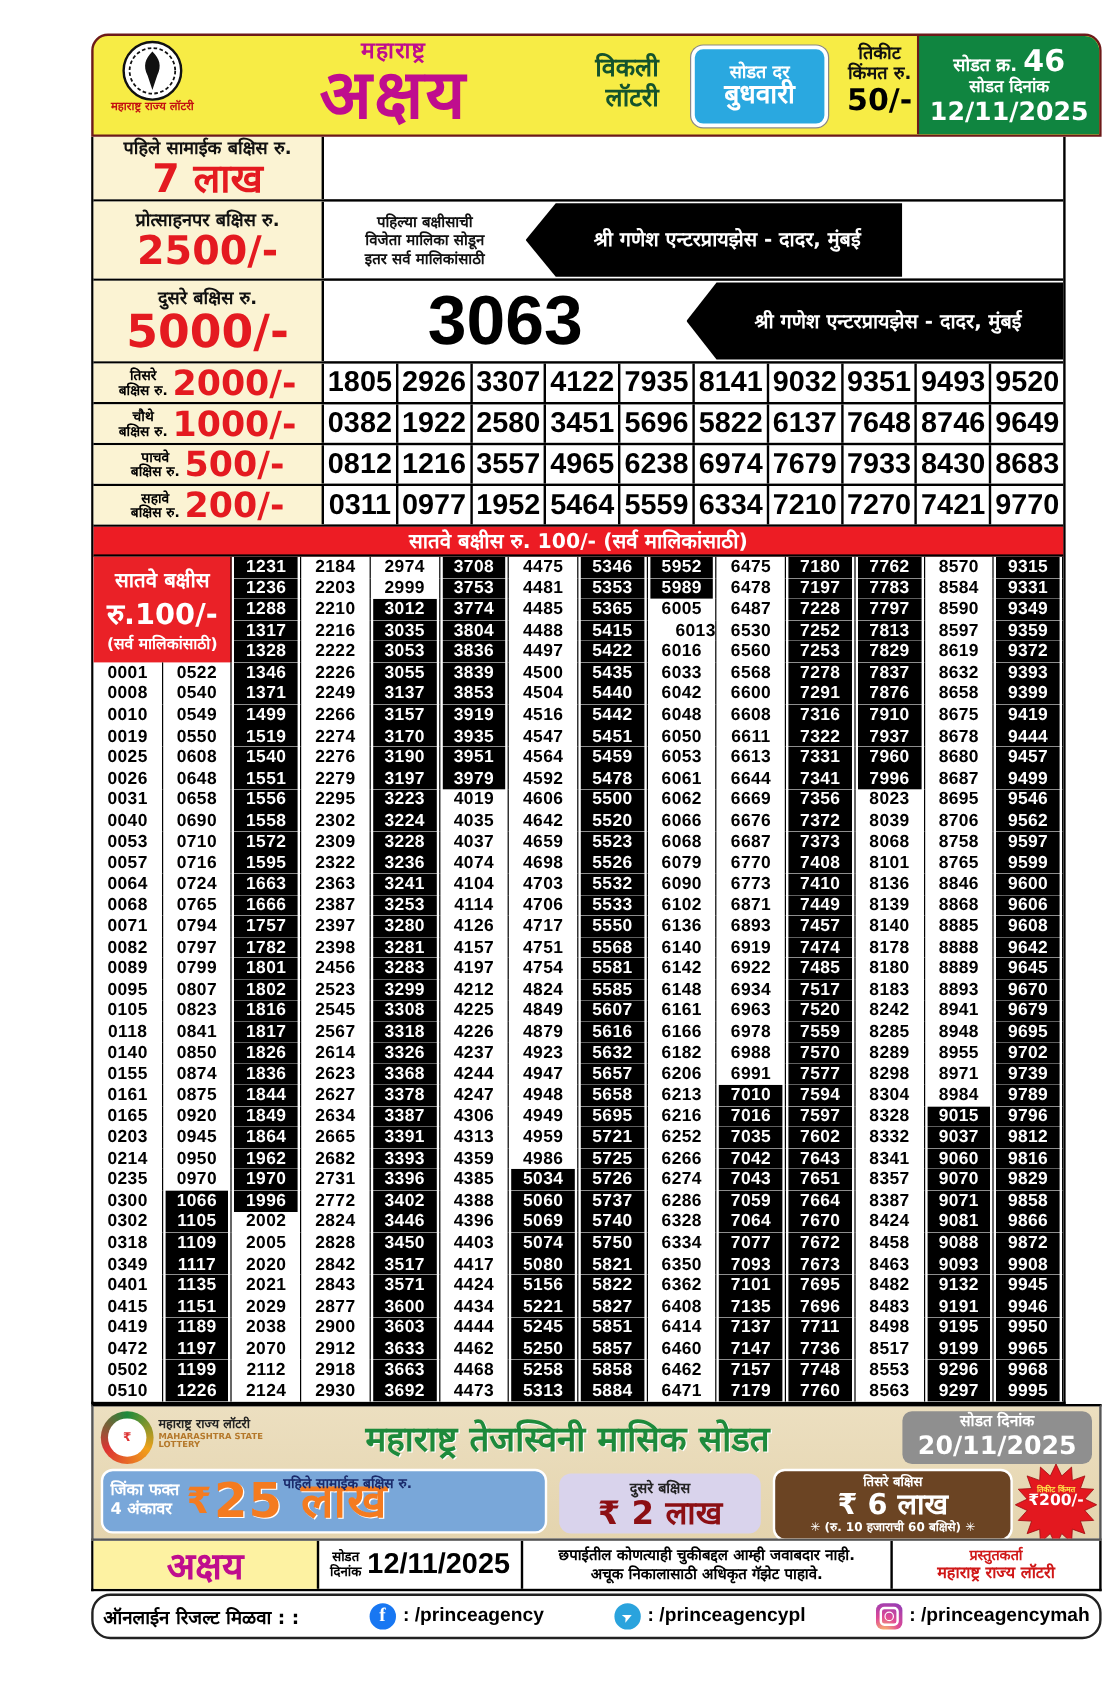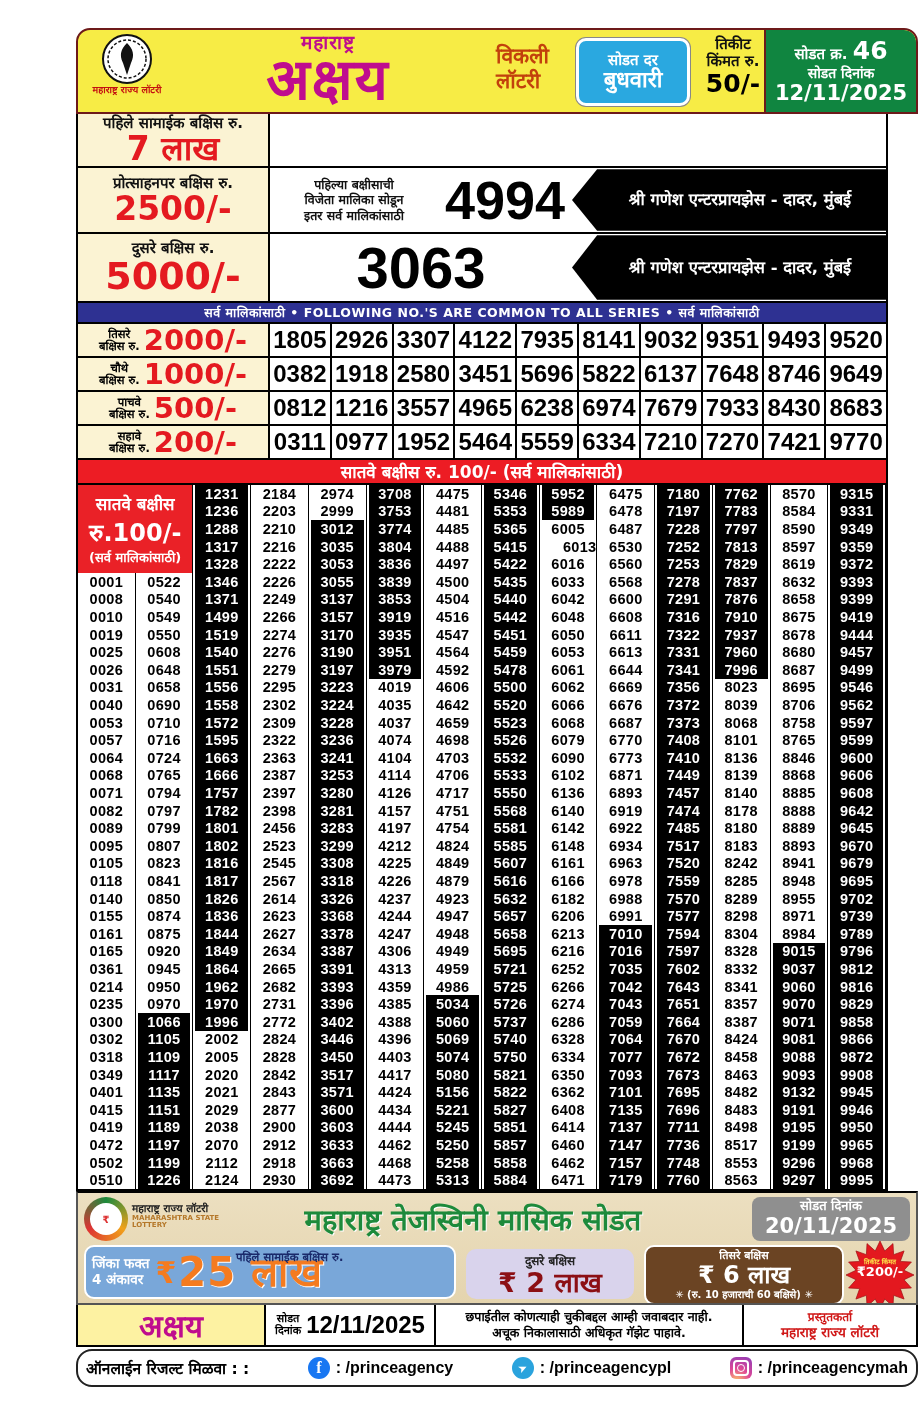--- a/index.html
+++ b/index.html
@@ -7,21 +7,21 @@
   .sheet{position:absolute;left:76px;top:28px;width:842px;}
 
   
   .header{position:relative;height:82px;background:#f7ec45;border:2px solid #6d1a1a;border-radius:14px 14px 0 0;overflow:hidden;display:flex;align-items:center;}
   .logoblk{position:absolute;left:6px;top:3px;width:86px;text-align:center;}
   .logoblk svg{display:block;margin:0 auto;}
   .logocap{font-size:9.5px;font-weight:bold;color:#c41010;line-height:1;}
   .brand{position:absolute;left:100px;top:2px;width:300px;text-align:center;color:#bf0d8e;}
   .brand .st{font-size:19px;font-weight:bold;letter-spacing:1px;line-height:1.1;}
   .brand .bn{font-size:57px;font-weight:900;line-height:.92;letter-spacing:2px;}
-  .weekly{position:absolute;left:418px;top:14px;color:#c2410c;font-weight:bold;font-size:21px;line-height:1.2;text-align:left;}
+  .weekly{position:absolute;left:418px;top:14px;color:#14532d;font-weight:bold;font-size:21px;line-height:1.2;text-align:right;}
   .daybox{position:absolute;left:498px;top:8px;width:108px;height:62px;background:#2aa8e0;border:3px solid #fff;border-radius:10px;color:#fff;text-align:center;display:flex;flex-direction:column;justify-content:center;box-shadow:0 0 0 1px #888;}
   .daybox .s{font-size:15px;font-weight:bold;line-height:1.1;}
   .daybox .b{font-size:22px;font-weight:900;line-height:1.1;}
   .ticket{position:absolute;left:616px;top:6px;width:78px;text-align:center;color:#111;font-weight:bold;font-size:15px;line-height:1.15;}
   .ticket .p{color:#000000;font-size:25px;font-weight:900;line-height:1.05;}
   .greenbox{position:absolute;right:0;top:0;bottom:0;width:150px;background:#108540;border-left:2px solid #6d1a1a;border-radius:0 12px 0 0;color:#fff;text-align:center;display:flex;flex-direction:column;justify-content:center;line-height:1.15;}
   .greenbox .l1{font-size:15px;font-weight:bold;}
   .greenbox .l1 b{font-size:25px;}
   .greenbox .l2{font-size:14px;font-weight:bold;}
   .greenbox .l3{font-size:21px;font-weight:900;}
@@ -162,34 +162,32 @@
     <div class="prow2">
       <div class="plabel">
         <div class="t">प्रोत्साहनपर बक्षिस रु.</div>
         <div class="a a25">2500/-</div>
       </div>
       <div class="note">
         <div>पहिल्या बक्षीसाची</div>
         <div>विजेता मालिका सोडून</div>
         <div>इतर सर्व मालिकांसाठी</div>
       </div>
-      <div class="bignum">4994</div>
       <div class="banner">श्री गणेश एन्टरप्रायझेस - दादर, मुंबई</div>
     </div>
 
     <div class="prow3">
       <div class="plabel">
         <div class="t">दुसरे बक्षिस रु.</div>
         <div class="a a50">5000/-</div>
       </div>
       <div class="bignum" style="font-size:58px;">3063</div>
       <div class="banner">श्री गणेश एन्टरप्रायझेस - दादर, मुंबई</div>
     </div>
 
-    <div class="bluebar">सर्व मालिकांसाठी  •  FOLLOWING NO.'S ARE COMMON TO ALL SERIES  •  सर्व मालिकांसाठी</div>
 
     <div class="nrow">
       <div class="nlabel">
         <div class="nl"><span>तिसरे</span><br><span>बक्षिस रु.</span></div>
         <div class="na">2000/-</div>
       </div>
       <div class="ncells">
           <div class="pcell">1805</div>
           <div class="pcell">2926</div>
           <div class="pcell">3307</div>
@@ -202,21 +200,21 @@
           <div class="pcell">9520</div>
         </div>
     </div>
     <div class="nrow">
       <div class="nlabel">
         <div class="nl"><span>चौथे</span><br><span>बक्षिस रु.</span></div>
         <div class="na">1000/-</div>
       </div>
       <div class="ncells">
           <div class="pcell">0382</div>
-          <div class="pcell">1918</div>
+          <div class="pcell">1922</div>
           <div class="pcell">2580</div>
           <div class="pcell">3451</div>
           <div class="pcell">5696</div>
           <div class="pcell">5822</div>
           <div class="pcell">6137</div>
           <div class="pcell">7648</div>
           <div class="pcell">8746</div>
           <div class="pcell">9649</div>
         </div>
     </div>
@@ -325,21 +323,21 @@
         <div class="tcell" style="grid-area: 25 / 1;">
           <span>0155</span>
         </div>
         <div class="tcell" style="grid-area: 26 / 1;">
           <span>0161</span>
         </div>
         <div class="tcell" style="grid-area: 27 / 1;">
           <span>0165</span>
         </div>
         <div class="tcell" style="grid-area: 28 / 1;">
-          <span>0361</span>
+          <span>0203</span>
         </div>
         <div class="tcell" style="grid-area: 29 / 1;">
           <span>0214</span>
         </div>
         <div class="tcell" style="grid-area: 30 / 1;">
           <span>0235</span>
         </div>
         <div class="tcell" style="grid-area: 31 / 1;">
           <span>0300</span>
         </div>

